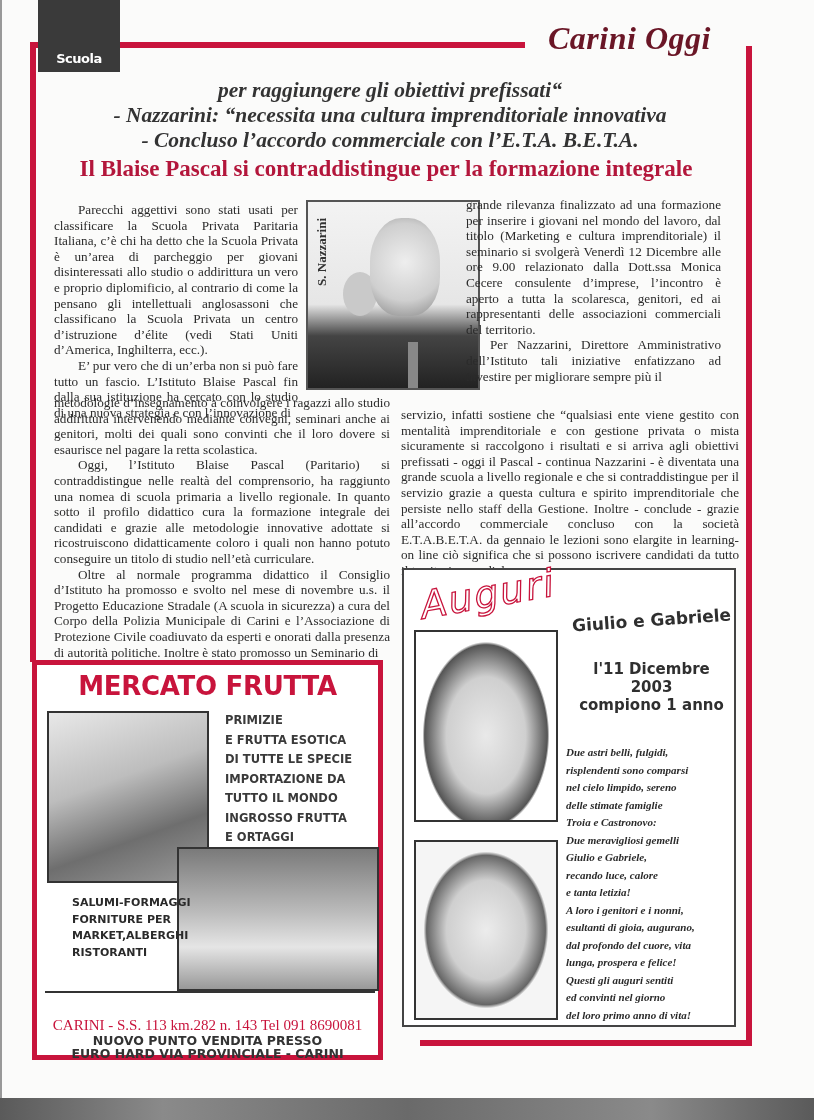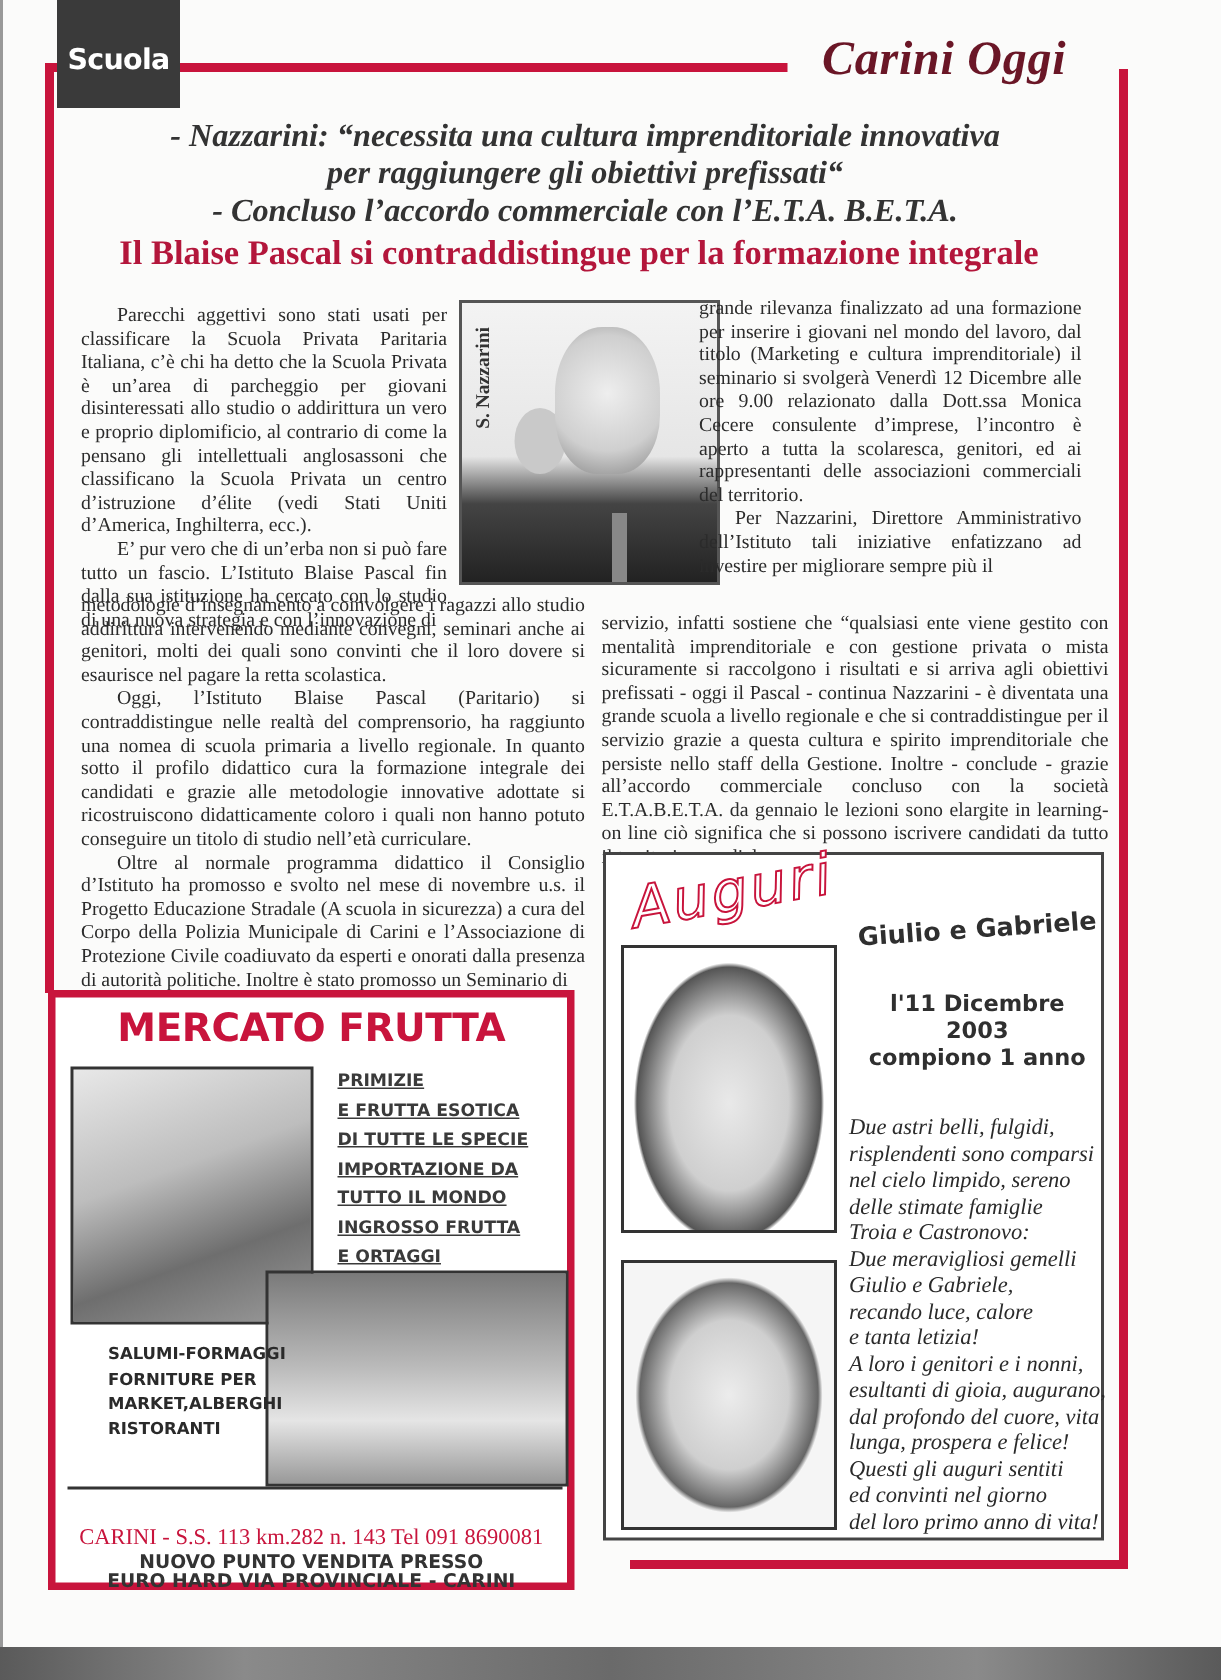--- a/index.html
+++ b/index.html
@@ -12,22 +12,22 @@
     .abs { position:absolute; }
     .red { background:#c8143c; }
     
     .frame-top-left { left:30px; top:42px; width:6px; height:620px; }
     .frame-top { left:30px; top:42px; width:495px; height:6px; }
     .frame-right { left:746px; top:46px; width:6px; height:1000px; }
     .frame-bottom { left:420px; top:1040px; width:332px; height:6px; }
     .section-tab {
       left:38px; top:0; width:82px; height:72px; background:#3a3a3a;
       color:#fff; font-family:"DejaVu Sans", sans-serif; font-weight:bold;
-      font-size:19px; display:flex; align-items:flex-end; justify-content:center;
-      padding-bottom:21px; box-sizing:border-box; letter-spacing:-0.5px;
+      font-size:13px; display:flex; align-items:flex-end; justify-content:center;
+      padding-bottom:6px; box-sizing:border-box; letter-spacing:-0.5px;
     }
     .masthead {
       left:548px; top:20px; font-family:"Liberation Serif", serif;
       font-style:italic; font-weight:bold; font-size:32px; color:#6a1626;
       letter-spacing:0.5px;
     }
     .subhead {
       left:40px; width:700px; top:78px; text-align:center;
       font-style:italic; font-weight:bold; font-size:21.5px; line-height:25px;
       color:#333;
@@ -77,21 +77,21 @@
       border:2px solid #333;
       background:linear-gradient(160deg,#e8e8e8 0%,#bdbdbd 40%,#6e6e6e 70%,#9a9a9a 100%);
     }
     .ad-img2 {
       position:absolute; left:140px; top:182px; width:198px; height:140px;
       border:2px solid #333;
       background:linear-gradient(180deg,#7a7a7a 0%,#bbb 45%,#e5e5e5 70%,#999 100%);
     }
     .ad-list {
       position:absolute; left:188px; top:46px; font-family:"DejaVu Sans", sans-serif;
-      font-weight:bold; font-size:11.5px; line-height:19.5px; color:#3a3a3a;text-decoration:underline;
+      font-weight:bold; font-size:11.5px; line-height:19.5px; color:#3a3a3a;
     }
     .ad-list2 {
       position:absolute; left:10px; top:230px; font-family:"DejaVu Sans", sans-serif;
       font-weight:bold; font-size:11px; line-height:16.5px; color:#2a2a2a;margin-left:25px;
     }
     .ad-divider { position:absolute; left:8px; width:330px; top:326px; height:2px; background:#333; }
     .ad-footer-red {
       position:absolute; left:0; width:100%; text-align:center;
       font-family:"Liberation Serif", serif; font-size:15px; color:#c8143c; line-height:17px;
     }
@@ -123,21 +123,21 @@
       position:absolute; left:165px; top:40px; width:165px; text-align:center;
       font-family:"DejaVu Sans", sans-serif; font-weight:bold; font-size:17px; color:#2f2f2f;
       transform:rotate(-4deg);
     }
     .date {
       position:absolute; left:165px; top:90px; width:165px; text-align:center;
       font-family:"DejaVu Sans", sans-serif; font-weight:bold; font-size:15px; line-height:18px; color:#2f2f2f;
     }
     .poem {
       position:absolute; left:162px; top:174px; width:168px;
-      font-style:italic; font-weight:normal; font-size:15px; line-height:17.5px; color:#2a2a2a;
+      font-style:italic; font-weight:bold; font-size:11px; line-height:17.5px; color:#2a2a2a;
     }
     .poem div { white-space:nowrap; }
     .bottom-strip {
       left:0; top:1098px; width:814px; height:22px;
       background:linear-gradient(90deg,#5a5a5a 0%,#8a8a8a 20%,#6a6a6a 50%,#8a8a8a 80%,#5a5a5a 100%);
     }
     .left-edge { left:0; top:0; width:2px; height:1120px; background:#999; }
   </style>
 </head>
 <body>
@@ -146,22 +146,22 @@
 
 <div class="abs red frame-top-left"></div>
 <div class="abs red frame-top"></div>
 <div class="abs red frame-right"></div>
 <div class="abs red frame-bottom"></div>
 
 <div class="abs section-tab">Scuola</div>
 <div class="abs masthead">Carini Oggi</div>
 
 <div class="abs subhead">
+  <div>per raggiungere gli obiettivi prefissati“</div>
   <div>- Nazzarini: “necessita una cultura imprenditoriale innovativa</div>
-  <div>per raggiungere gli obiettivi prefissati“</div>
   <div>- Concluso l’accordo commerciale con l’E.T.A. B.E.T.A.</div>
 </div>
 
 <div class="abs headline">Il Blaise Pascal si contraddistingue per la formazione integrale</div>
 
 <div class="abs body-text col1">
   <p>Parecchi aggettivi sono stati usati per classificare la Scuola Privata Paritaria Italiana, c’è chi ha detto che la Scuola Privata è un’area di parcheggio per giovani disinteressati allo studio o addirittura un vero e proprio diplomificio, al contrario di come la pensano gli intellettuali anglosassoni che classificano la Scuola Privata un centro d’istruzione d’élite (vedi Stati Uniti d’America, Inghilterra, ecc.).</p>
   <p>E’ pur vero che di un’erba non si può fare tutto un fascio. L’Istituto Blaise Pascal fin dalla sua istituzione ha cercato con lo studio di una nuova strategia e con l’innovazione di</p>
 </div>
 

